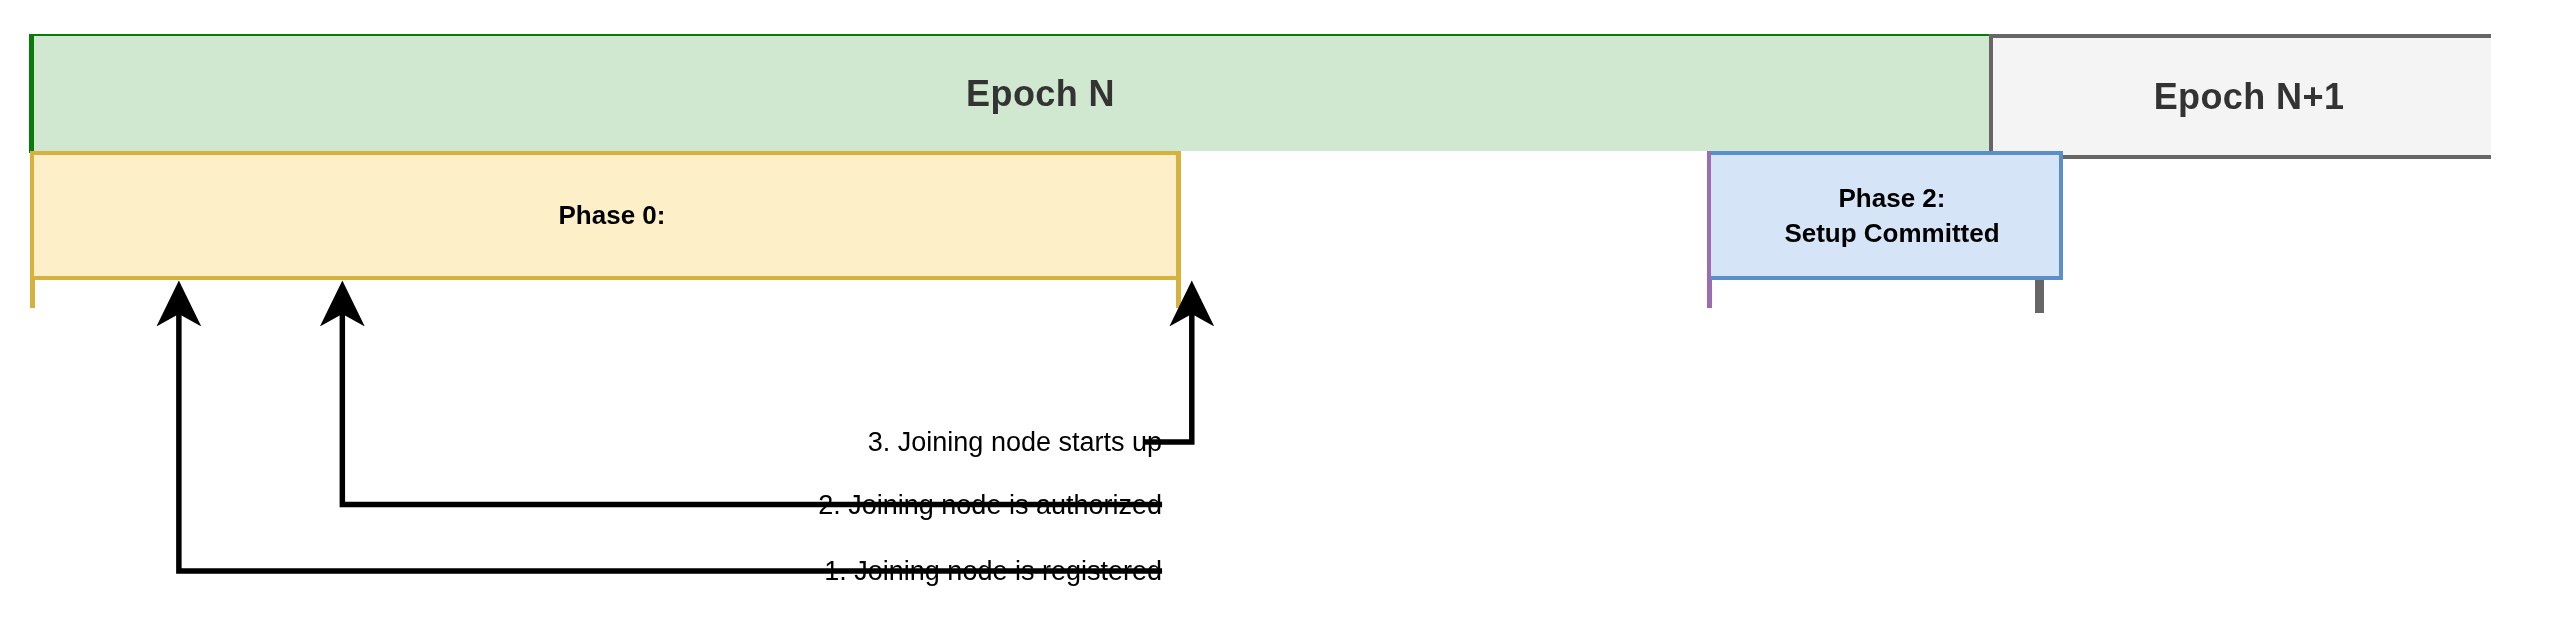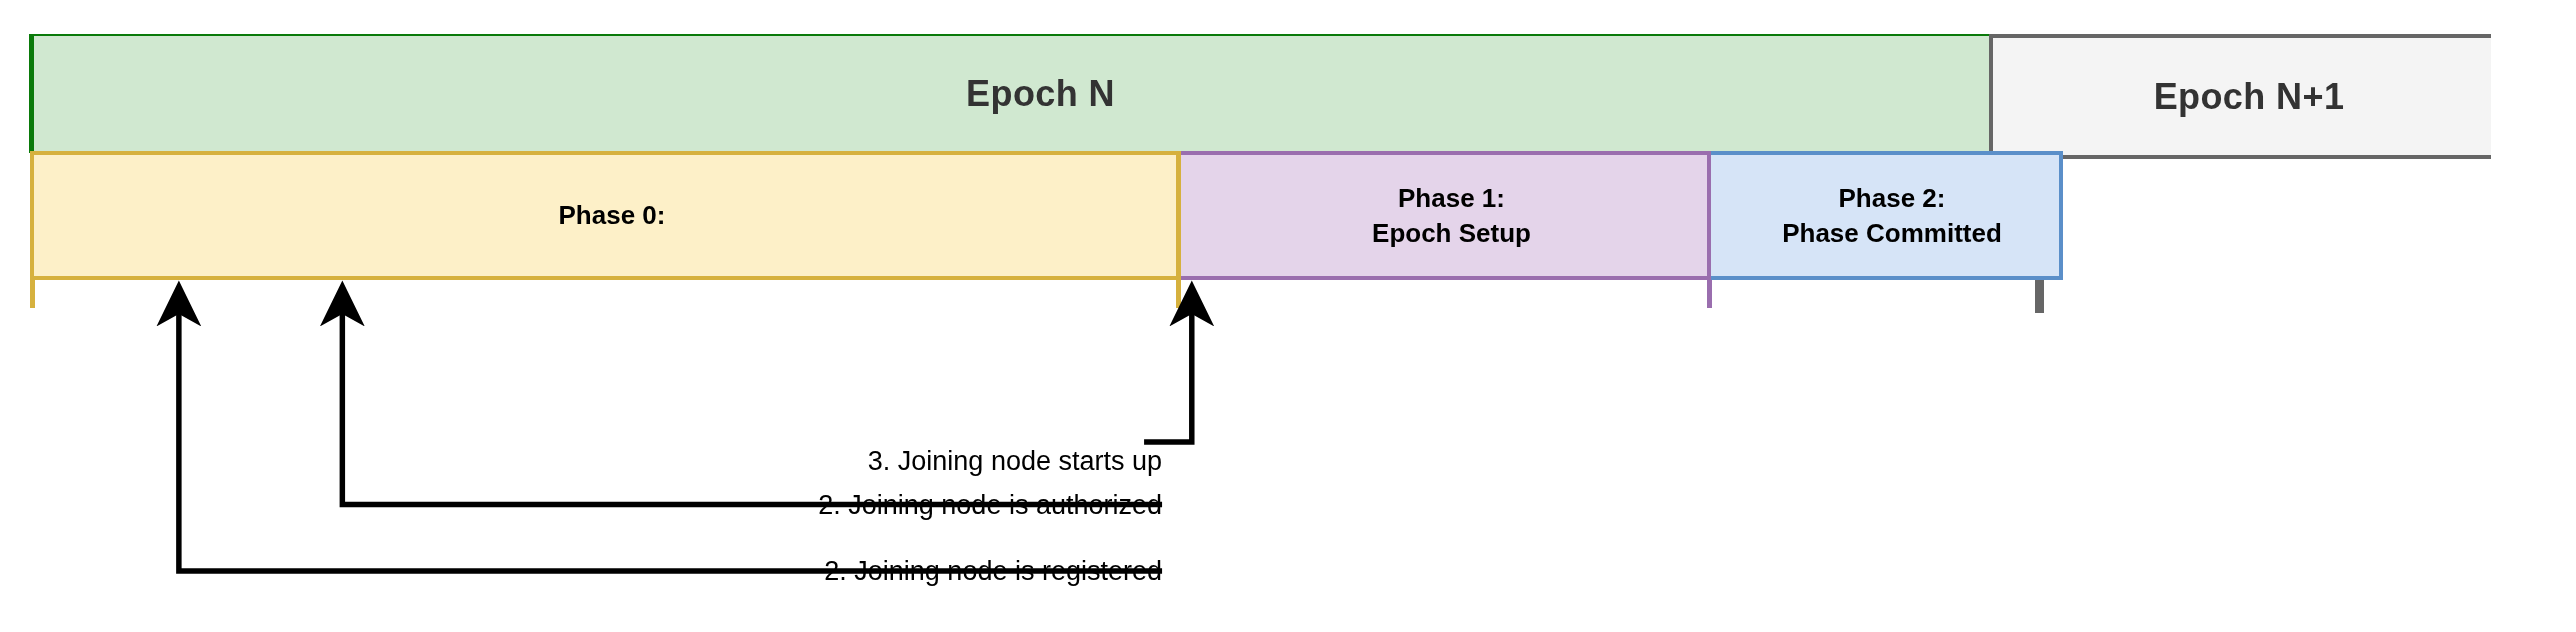--- a/index.html
+++ b/index.html
@@ -156,21 +156,21 @@
   
   .annotation-label {
     position: absolute;
     font-size: 27px;
     color: #000000;
     white-space: nowrap;
     text-align: right;
     line-height: 1;
     transform: translateY(-50%);
   }
-  #annotation-3 { right: 1414px; top: 461px; text-align: center; }
+  #annotation-3 { right: 1414px; top: 442px; text-align: center; }
   #annotation-2 { right: 1414px; top: 505px; text-align: center; }
   #annotation-1 { right: 1414px; top: 571px; }
 </style>
 </head>
 <body>
 
 <div id="stage">
 
   <div id="epoch-start-marker"></div>
 
@@ -185,30 +185,26 @@
   </div>
 
   <div id="phase-0-left-marker"></div>
 
   <div class="box phase-box" id="phase-0">
     <span class="phase-title">Phase 0:</span>
   </div>
 
   <div id="phase-0-right-marker"></div>
 
-  <div class="box phase-box" id="phase-1">
-    <span class="phase-title">Phase 1:</span>
-    <span class="phase-title">Epoch Setup</span>
-  </div>
 
   <div id="phase-1-right-marker"></div>
 
   <div class="box phase-box" id="phase-2">
     <span class="phase-title">Phase 2:</span>
-    <span class="phase-title">Phase Committed</span>
+    <span class="phase-title">Setup Committed</span>
   </div>
 
   <svg id="connectors" viewBox="0 0 3292 808" width="2576" height="632">
     <defs>
       <marker id="arrowhead" markerWidth="9" markerHeight="9" refX="7.2" refY="4.5" orient="auto" markerUnits="strokeWidth">
         <path d="M0,0.4 L8.4,4.5 L0,8.6 L2.3,4.5 Z" fill="#000000"></path>
       </marker>
     </defs>
 
     <g>
@@ -221,16 +217,16 @@
 
     <g>
       <path d="M1462,565 L1523,565 L1523,367" fill="none" stroke="#000000" stroke-width="7" stroke-linecap="butt" stroke-linejoin="miter" marker-end="url(#arrowhead)"></path>
     </g>
   </svg>
 
   <div class="annotation-label" id="annotation-3">3. Joining node starts up</div>
 
   <div class="annotation-label" id="annotation-2">2. Joining node is authorized</div>
 
-  <div class="annotation-label" id="annotation-1">2. Joining node is registered</div>
+  <div class="annotation-label" id="annotation-1">1. Joining node is registered</div>
 
 </div>
 
 
 </body></html>

